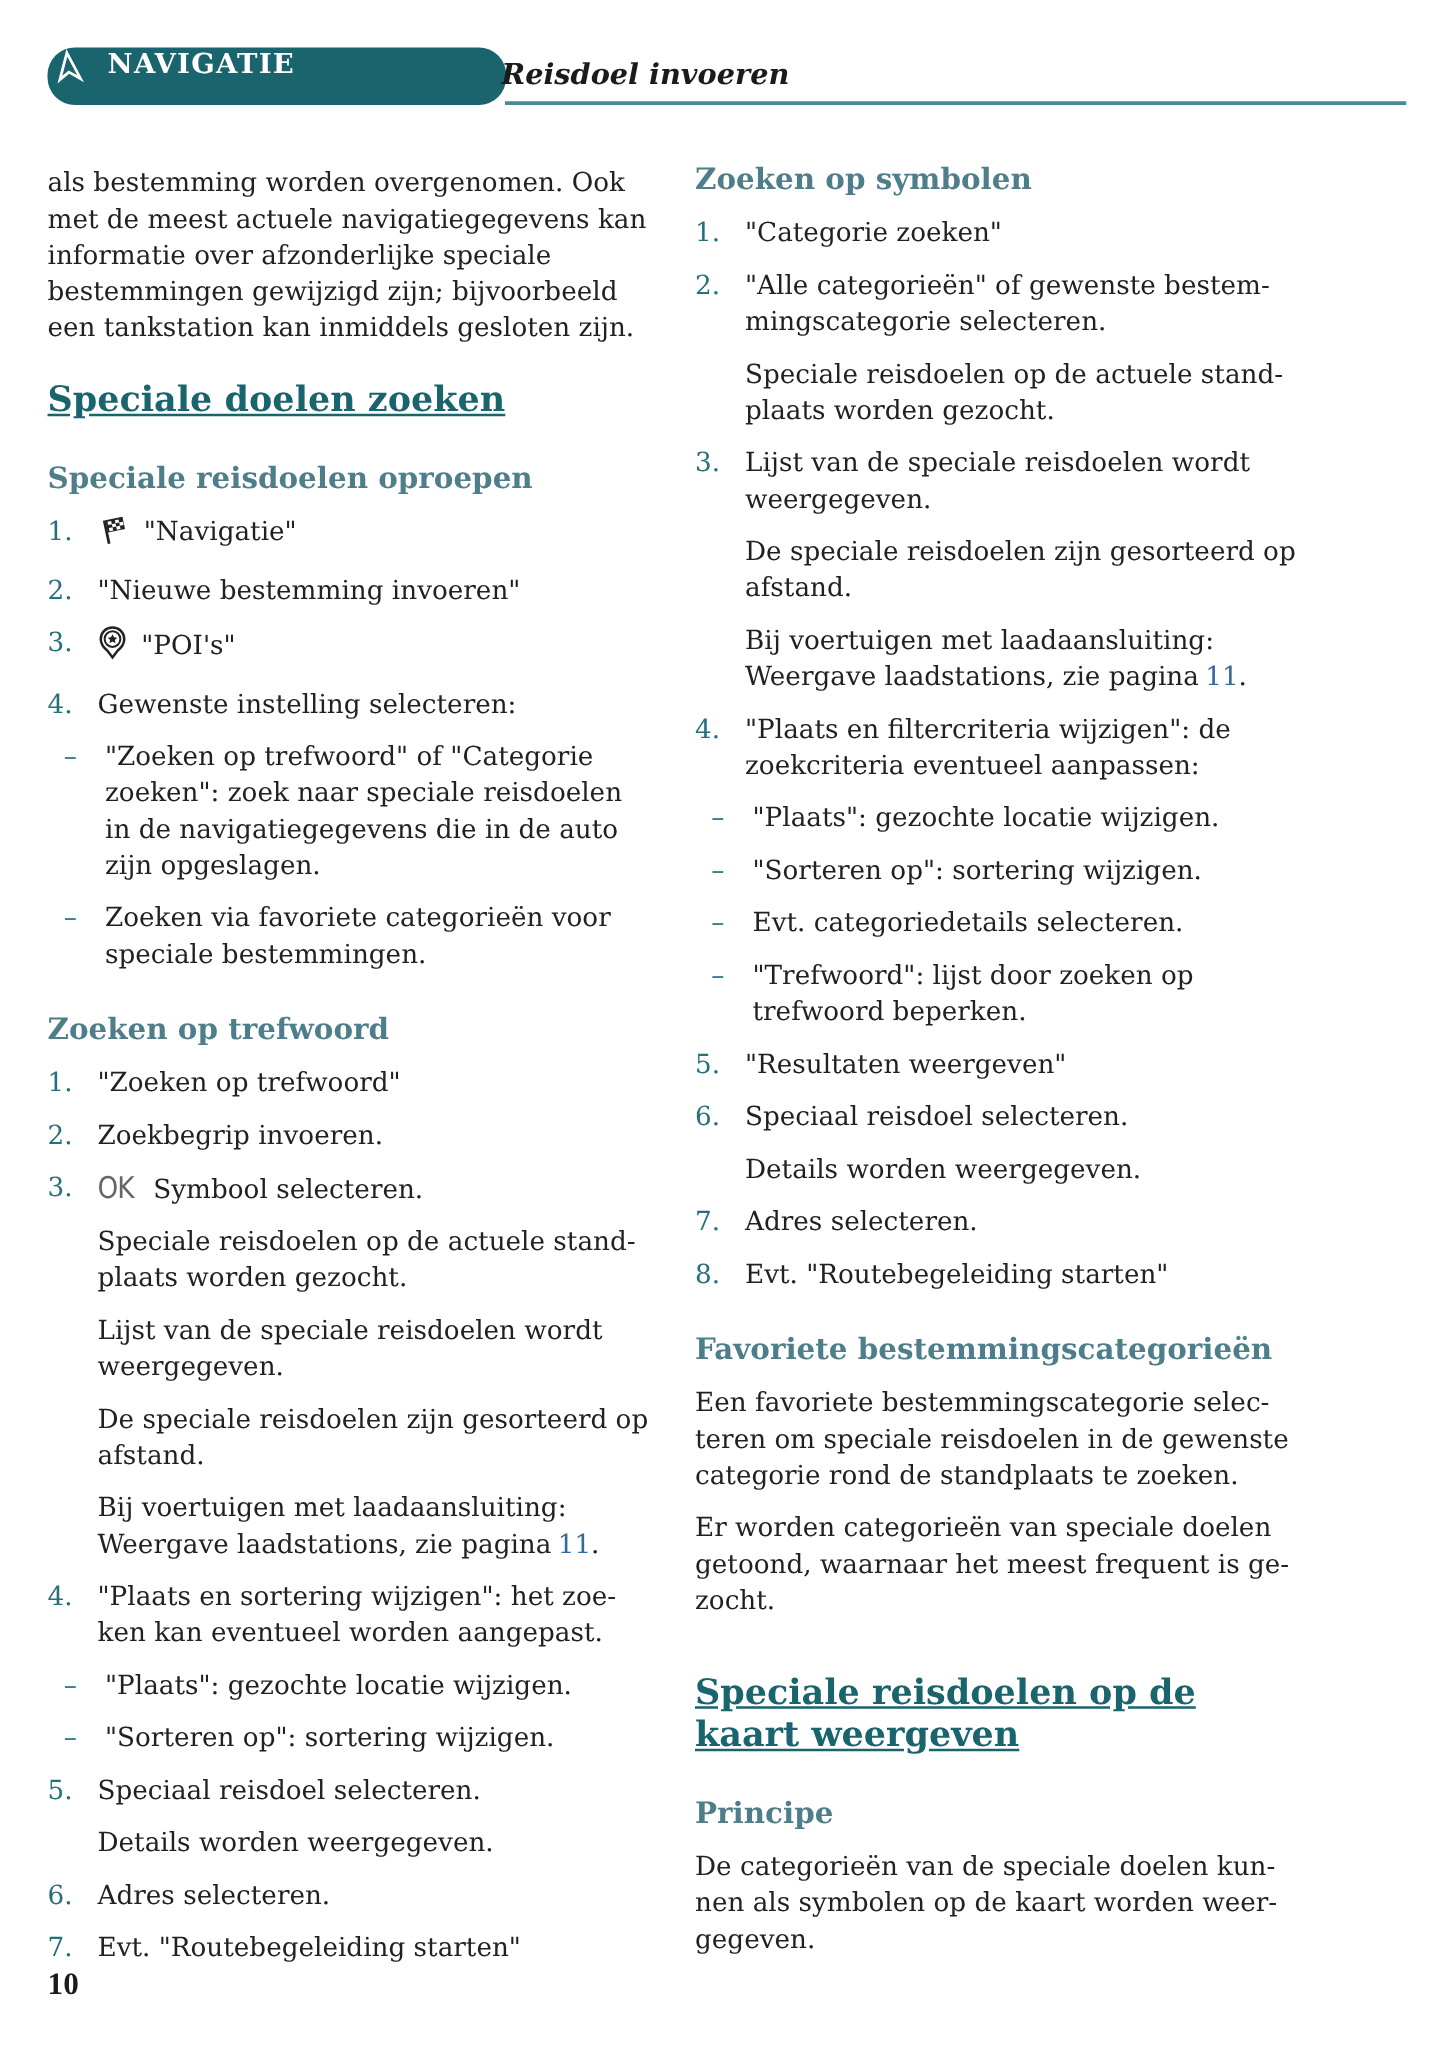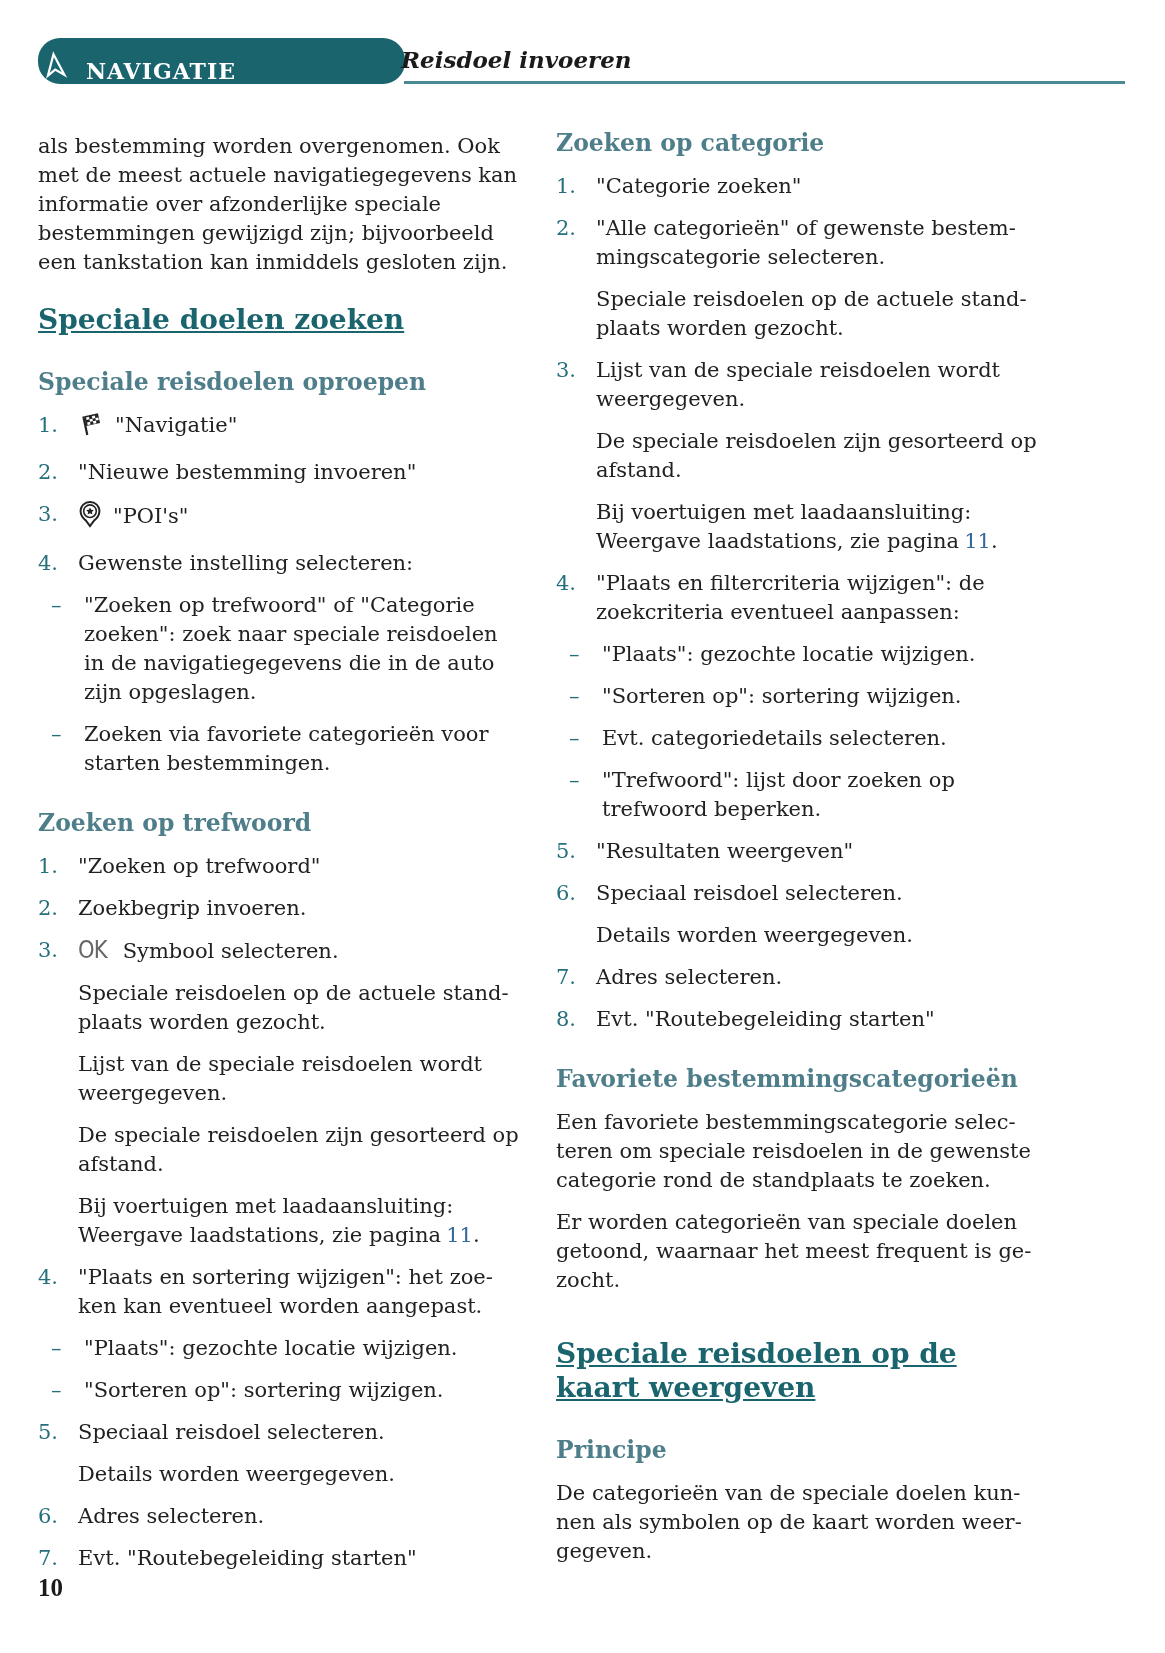--- a/index.html
+++ b/index.html
@@ -1,21 +1,21 @@
 <!DOCTYPE html>
 <html lang="nl"><head>
 <meta charset="utf-8">
 <style>
   html,body{margin:0;padding:0;background:#ffffff;}
   .page{position:relative;width:1165px;height:1653px;background:#ffffff;overflow:hidden;
         font-family:"DejaVu Serif", serif;color:#212121;}
 
   
   .chapter-tab{position:absolute;left:38px;top:38px;width:367px;height:46px;
-               background:#1A646E;display:flex;align-items:flex-end;gap:15px;
+               background:#1A646E;display:flex;align-items:flex-start;gap:15px;
                padding-left:3px;box-sizing:border-box;border-radius:22px;}
   .chapter-tab .tab-label{color:#ffffff;font-weight:bold;font-size:22px;letter-spacing:1px;}
   .page-heading{position:absolute;left:401px;top:46px;font-weight:bold;font-size:23px;color:#1b1b1b;font-style:italic;}
   .header-rule{position:absolute;left:404px;top:81px;width:721px;height:3px;background:#4A8A93;}
 
   
   .columns{position:absolute;left:38px;top:120px;width:1002px;display:flex;gap:34px;}
   .col{width:484px;font-size:21px;line-height:29px;}
 
   .h1{font-size:28px;line-height:34px;font-weight:bold;color:#1A646E;margin:26px 0 24px;text-decoration:underline;}
@@ -107,21 +107,21 @@
       <div class="li">
         <span class="num">4.</span>
         <div class="li-body"><span>Gewenste instelling selecteren:</span></div>
       </div>
       <div class="sub">
         <span class="dash">–</span>
         <span class="sub-text">"Zoeken op trefwoord" of "Categorie zoeken": zoek naar speciale reisdoe­len in de navigatiegegevens die in de auto zijn opgeslagen.</span>
       </div>
       <div class="sub">
         <span class="dash">–</span>
-        <span class="sub-text">Zoeken via favoriete categorieën voor starten bestemmingen.</span>
+        <span class="sub-text">Zoeken via favoriete categorieën voor speciale bestemmingen.</span>
       </div>
 
       <div class="h2">Zoeken op trefwoord</div>
 
       <div class="li">
         <span class="num">1.</span>
         <div class="li-body"><span>"Zoeken op trefwoord"</span></div>
       </div>
 
       <div class="li">
@@ -168,21 +168,21 @@
 
       <div class="li">
         <span class="num">7.</span>
         <div class="li-body"><span>Evt. "Routebegeleiding starten"</span></div>
       </div>
 
     </div>
 
     <div class="col">
 
-      <div class="h2">Zoeken op categorie</div>
+      <div class="h2">Zoeken op symbolen</div>
 
       <div class="li">
         <span class="num">1.</span>
         <div class="li-body"><span>"Categorie zoeken"</span></div>
       </div>
 
       <div class="li">
         <span class="num">2.</span>
         <div class="li-body">
           <span>"Alle categorieën" of gewenste bestem­mingscategorie selecteren.</span>

